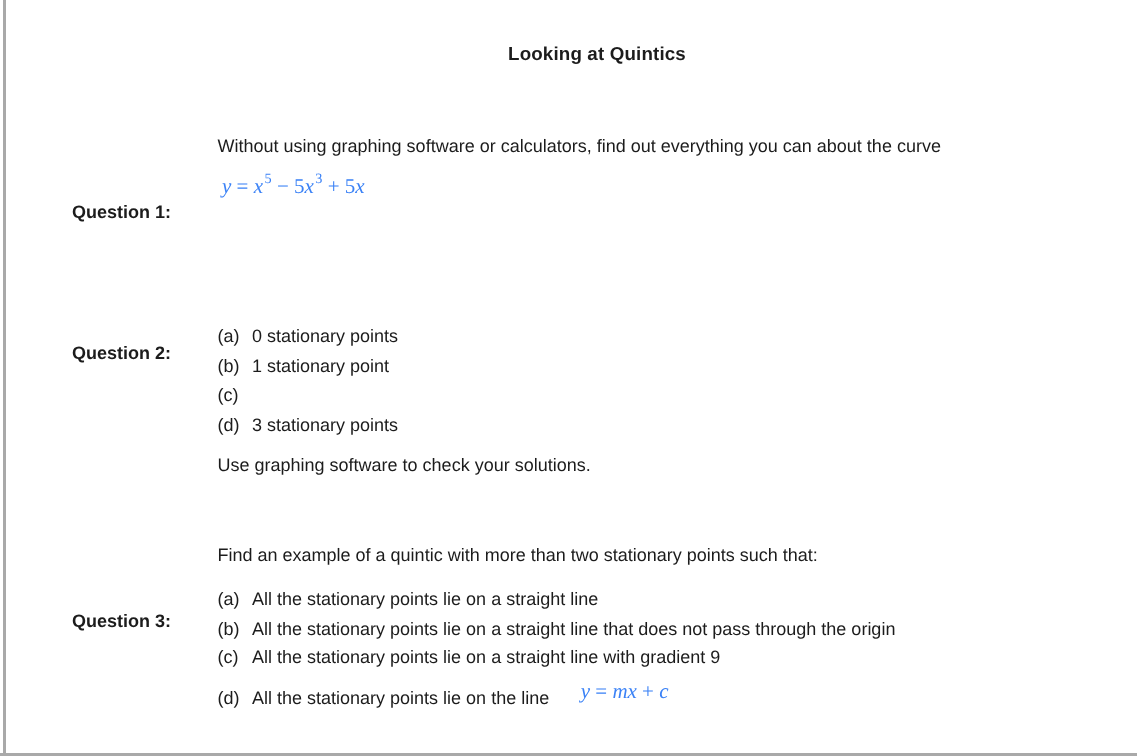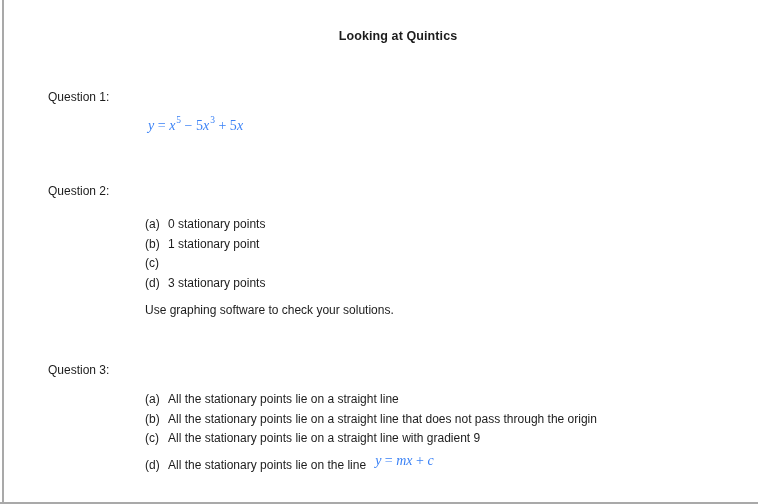--- a/index.html
+++ b/index.html
@@ -6,47 +6,48 @@
   .page{
     position:relative;width:758px;height:504px;background:#ffffff;
     font-family:"Liberation Sans",sans-serif;color:#1c1c1c;overflow:hidden;
   }
   .edge-left{position:absolute;left:2px;top:0;width:2px;height:504px;background:#a9a9a9;}
   .edge-bottom{position:absolute;left:0;bottom:0;width:758px;height:2px;background:#a9a9a9;}
   .title{
     position:absolute;left:48px;top:29px;width:700px;text-align:center;
     font-weight:bold;font-size:12.5px;letter-spacing:0.1px;
   }
-  .qlabel{position:absolute;left:48px;font-weight:normal;font-size:12px;line-height:15px;white-space:nowrap;}
+  .qlabel{position:absolute;left:48px;font-weight:bold;font-size:12px;line-height:15px;white-space:nowrap;margin-top:44px;}
   .qintro{position:absolute;left:145px;font-size:12px;line-height:15px;white-space:nowrap;}
   .list{position:absolute;left:145px;font-size:12px;}
   .li{display:flex;align-items:baseline;line-height:19.5px;white-space:nowrap;}
   .marker{width:23px;flex:0 0 23px;}
   .footer-line{position:absolute;left:145px;font-size:12px;line-height:15px;white-space:nowrap;}
   .math{
     font-family:"Liberation Serif","DejaVu Serif",serif;
     font-size:14px;color:#3b82f6;white-space:nowrap;
   }
   .math .it{font-style:italic;}
   .math sup{font-size:9.5px;position:relative;top:-1px;margin-left:1px;font-style:normal;}
   .eq1{position:absolute;left:148px;top:111px;line-height:20px;}
-  .eq-inline{position:relative;top:-4px;margin-left:9px;}
+  .eq-inline{position:relative;top:-4px;margin-left:21px;}
   .d-row{position:absolute;left:145px;font-size:12px;display:flex;align-items:baseline;line-height:16px;white-space:nowrap;}
 </style>
 </head>
 <body>
 
 <div class="page">
 
   <div class="edge-left"></div>
   <div class="edge-bottom"></div>
 
   <div class="title">Looking at Quintics</div>
 
   <div class="qlabel" style="top:90px">Question 1:</div>
+  <div class="qintro" style="top:90px">Without using graphing software or calculators, find out everything you can about the curve</div>
   <div class="math eq1">
     <span class="it">y</span><span> = </span><span class="it">x</span><sup>5</sup><span> − 5</span><span class="it">x</span><sup>3</sup><span> + 5</span><span class="it">x</span>
   </div>
 
   <div class="qlabel" style="top:184px">Question 2:</div>
 
   <div class="list" style="top:215px">
     <div class="li">
       <span class="marker">(a)</span>
       <span>0 stationary points</span>
@@ -60,20 +61,21 @@
     </div>
     <div class="li">
       <span class="marker">(d)</span>
       <span>3 stationary points</span>
     </div>
   </div>
 
   <div class="footer-line" style="top:303px">Use graphing software to check your solutions.</div>
 
   <div class="qlabel" style="top:363px">Question 3:</div>
+  <div class="qintro" style="top:363px">Find an example of a quintic with more than two stationary points such that:</div>
 
   <div class="list" style="top:390px">
     <div class="li">
       <span class="marker">(a)</span>
       <span>All the stationary points lie on a straight line</span>
     </div>
     <div class="li">
       <span class="marker">(b)</span>
       <span>All the stationary points lie on a straight line that does not pass through the origin</span>
     </div>

